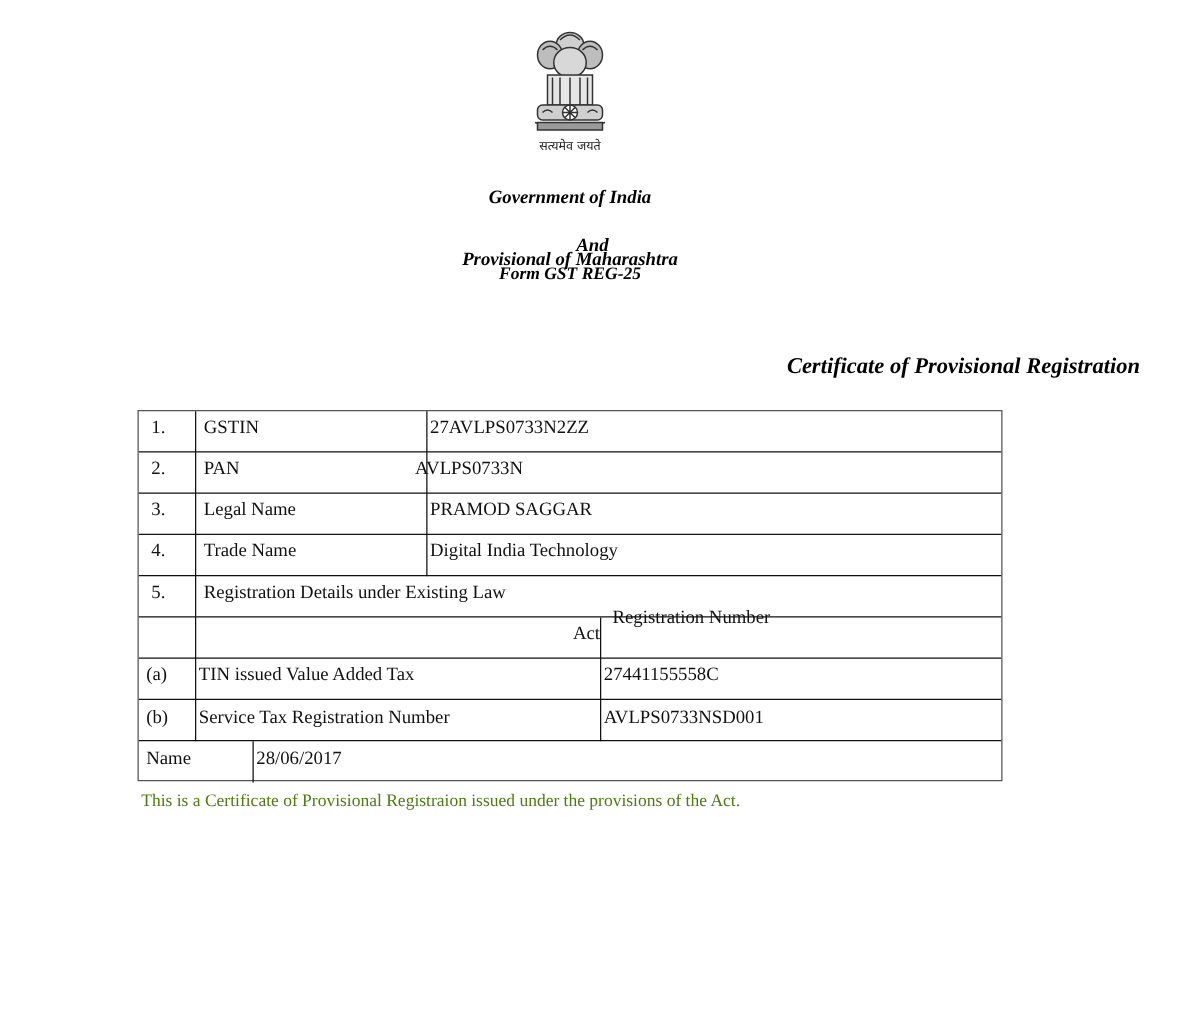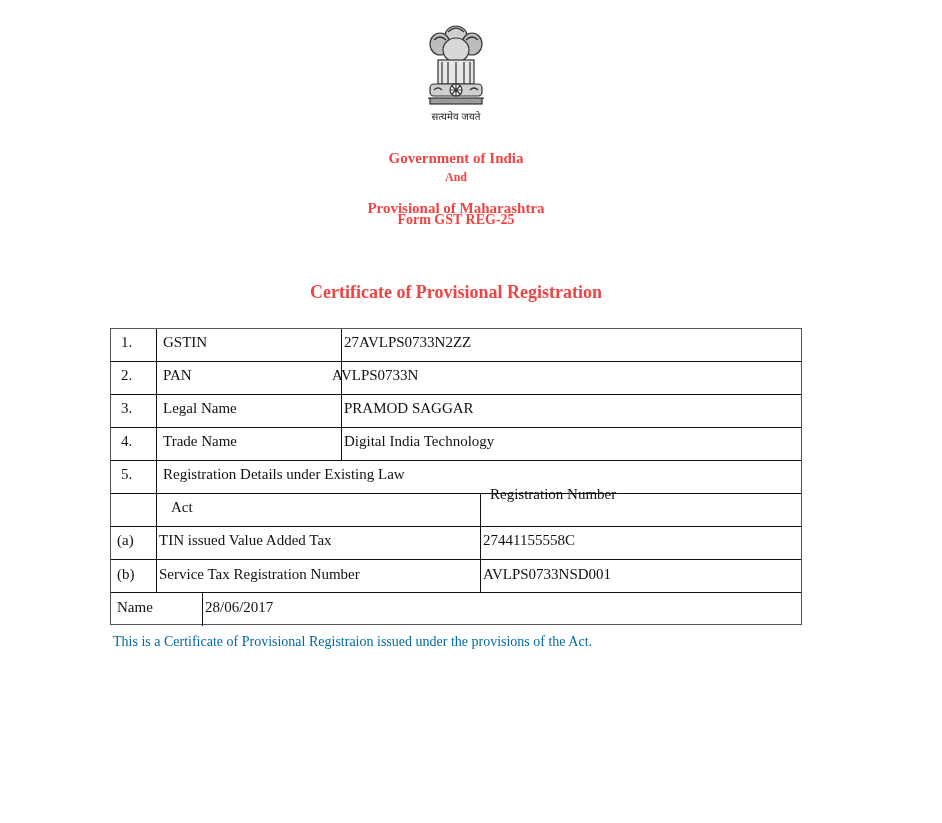--- a/index.html
+++ b/index.html
@@ -31,27 +31,28 @@
       font-family: "DejaVu Sans", sans-serif;
       font-size: 10px;
       color: #222;
     }
     .heading {
       position: absolute;
       left: 0;
       width: 912px;
       text-align: center;
       font-weight: bold;
-      color: #ef4444;
+      color: #000000;
+      font-style: italic;
     }
     .h1 { top: 150px; font-size: 15px; }
-    .h2 { top: 170px; font-size: 12px; }
+    .h2 { top: 189px; font-size: 15px; margin-left: 18px; }
     .h3 { top: 200px; font-size: 15px; }
     .h4 { top: 212px; font-size: 14px; }
-    .h5 { top: 282px; font-size: 18px; }
+    .h5 { top: 282px; font-size: 18px; text-align: right; }
 
     .grid {
       position: absolute;
       left: 110px;
       top: 328px;
       width: 692px;
       height: 297px;
       border: 1px solid #555;
       box-sizing: border-box;
     }
@@ -63,21 +64,21 @@
       font-size: 15px;
       line-height: 33px;
       white-space: nowrap;
       color: #111;
     }
     .footer-note {
       position: absolute;
       left: 113px;
       top: 634px;
       font-size: 14px;
-      color: #0369a1;
+      color: #4d7c0f;
     }
   </style>
 </head>
 <body>
 
 <div class="emblem">
   <svg width="76" height="92" viewBox="0 0 76 92">
     <g fill="none" stroke="#333" stroke-width="1.2">
 
       <ellipse cx="38" cy="16" rx="11" ry="10" fill="#cfcfcf"></ellipse>
@@ -141,21 +142,21 @@
 <div class="cell" style="left:163px; top:392px">Legal Name</div>
 <div class="cell" style="left:344px; top:392px">PRAMOD SAGGAR</div>
 
 <div class="cell" style="left:121px; top:425px">4.</div>
 <div class="cell" style="left:163px; top:425px">Trade Name</div>
 <div class="cell" style="left:344px; top:425px">Digital India Technology</div>
 
 <div class="cell" style="left:121px; top:458px">5.</div>
 <div class="cell" style="left:163px; top:458px">Registration Details under Existing Law</div>
 
-<div class="cell" style="left:171px; width:324px; text-align:left; top:491px">Act</div>
+<div class="cell" style="left:156px; width:324px; text-align:right; top:491px">Act</div>
 <div class="cell" style="left:490px; top:478px">Registration Number</div>
 
 <div class="cell" style="left:117px; top:524px">(a)</div>
 <div class="cell" style="left:159px; top:524px">TIN issued Value Added Tax</div>
 <div class="cell" style="left:483px; top:524px">27441155558C</div>
 
 <div class="cell" style="left:117px; top:558px">(b)</div>
 <div class="cell" style="left:159px; top:558px">Service Tax Registration Number</div>
 <div class="cell" style="left:483px; top:558px">AVLPS0733NSD001</div>
 

